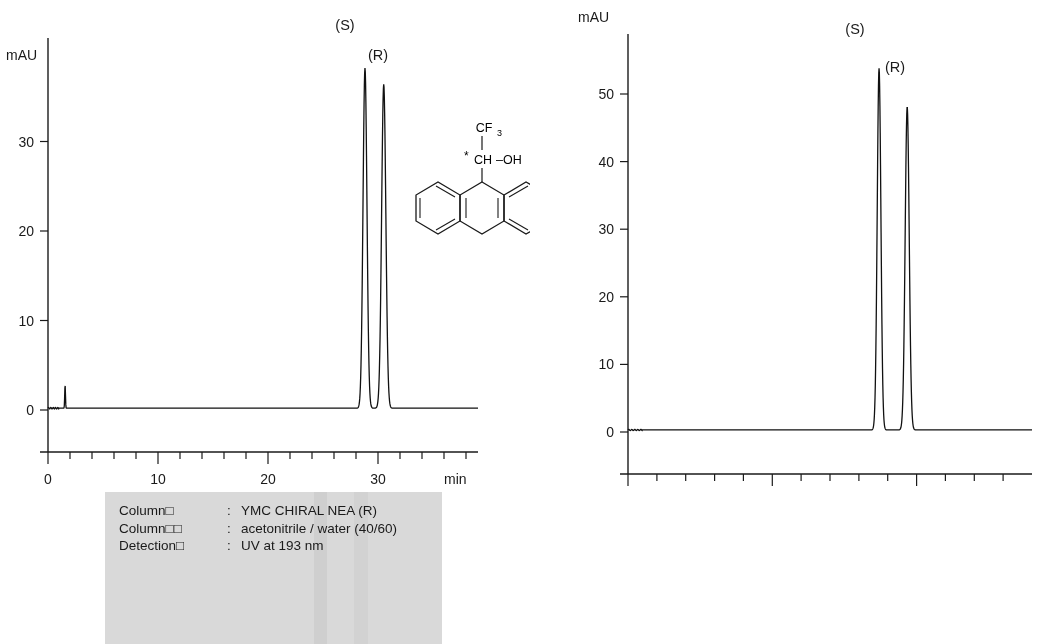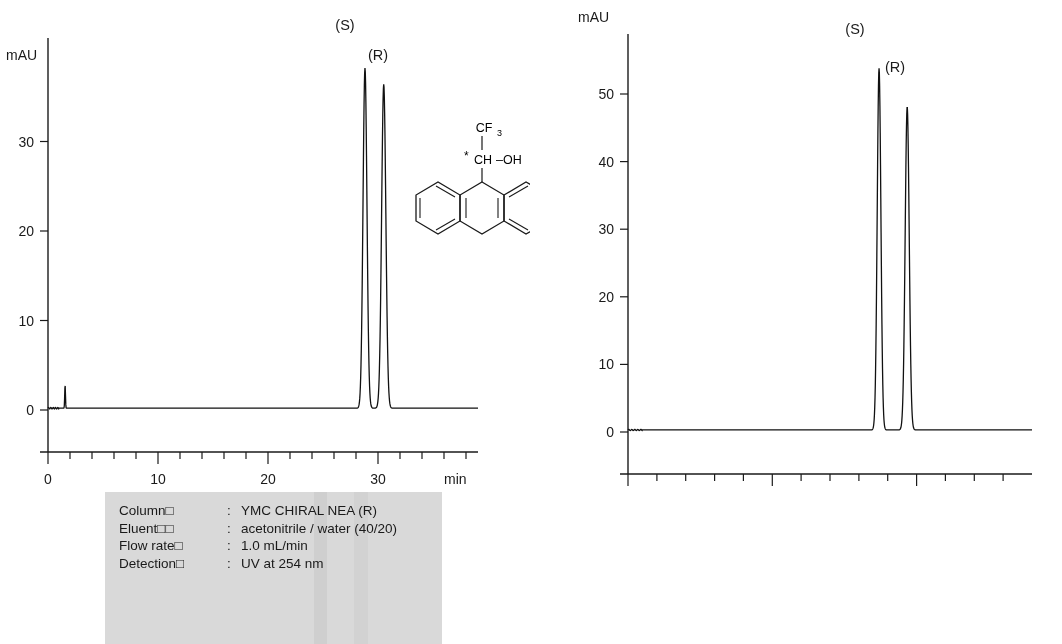--- a/index.html
+++ b/index.html
@@ -128,33 +128,28 @@
   <div class="caption" id="caption-left">
     <div class="stripes"></div>
     <table>
       <tbody>
           <tr>
         <td class="key">Column□</td>
         <td class="colon">:</td>
         <td class="val">YMC CHIRAL NEA (R)</td>
       </tr>
       <tr>
-        <td class="key">Eluent□□</td>
+        <td class="key">Column□□</td>
         <td class="colon">:</td>
-        <td class="val">acetonitrile / water (40/20)</td>
-      </tr>
-      <tr>
-        <td class="key">Flow rate□</td>
-        <td class="colon">:</td>
-        <td class="val">1.0 mL/min</td>
+        <td class="val">acetonitrile / water (40/60)</td>
       </tr>
       <tr>
         <td class="key">Detection□</td>
         <td class="colon">:</td>
-        <td class="val">UV at 254 nm</td>
+        <td class="val">UV at 193 nm</td>
       </tr>
     </tbody>
       </table>
   </div>
 </div>
 
 <div class="panel" id="panel-right">
 
   <svg width="532" height="490" viewBox="0 0 532 490">
 

